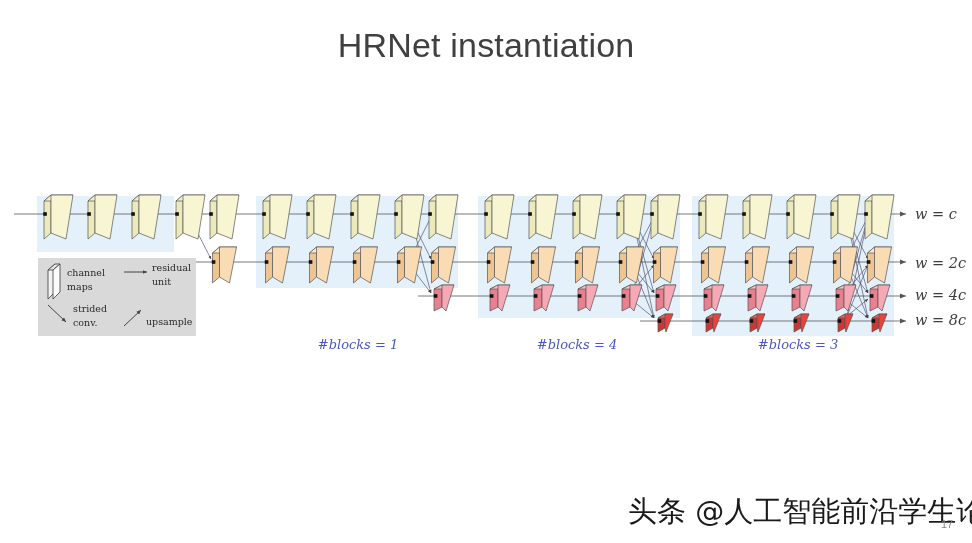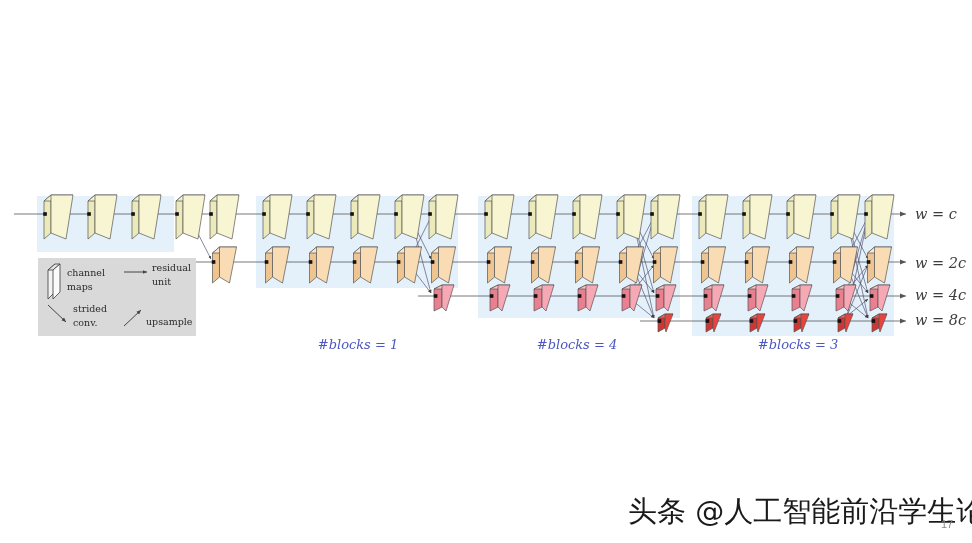--- a/index.html
+++ b/index.html
@@ -37,20 +37,21 @@
   .pagenum{
     position:absolute;left:941px;top:518px;
     font-family:"Liberation Sans",sans-serif;font-size:11px;color:#8a8a8a;
   }
 </style>
 </head>
 <body>
 
 <div id="slide">
 
+  <div class="title">HRNet instantiation</div>
 
   <svg class="diagram" viewBox="0 0 972 543" xmlns="http://www.w3.org/2000/svg">
     <defs>
       <marker id="arrowhead" markerWidth="7" markerHeight="7" refX="6" refY="2.6" orient="auto" markerUnits="strokeWidth">
         <path d="M0,0 L6,2.6 L0,5.2 z" fill="#555555"></path>
       </marker>
       <marker id="arrowsm" markerWidth="6" markerHeight="6" refX="5" refY="2.2" orient="auto" markerUnits="strokeWidth">
         <path d="M0,0 L5,2.2 L0,4.4 z" fill="#444444"></path>
       </marker>
     </defs>

